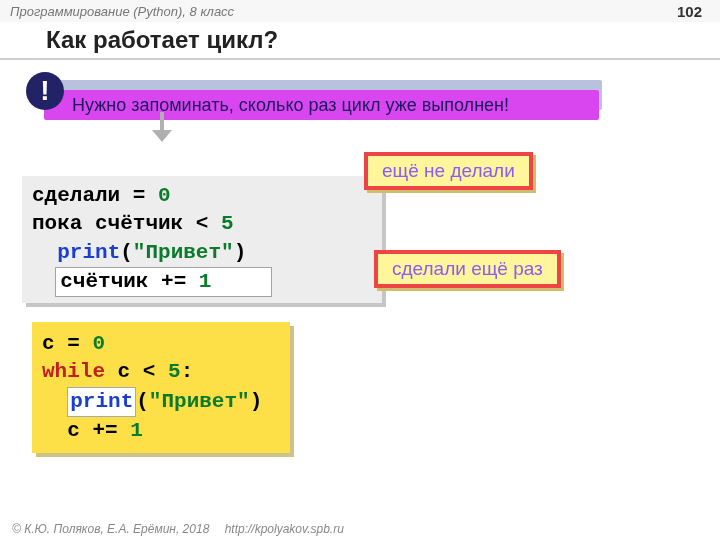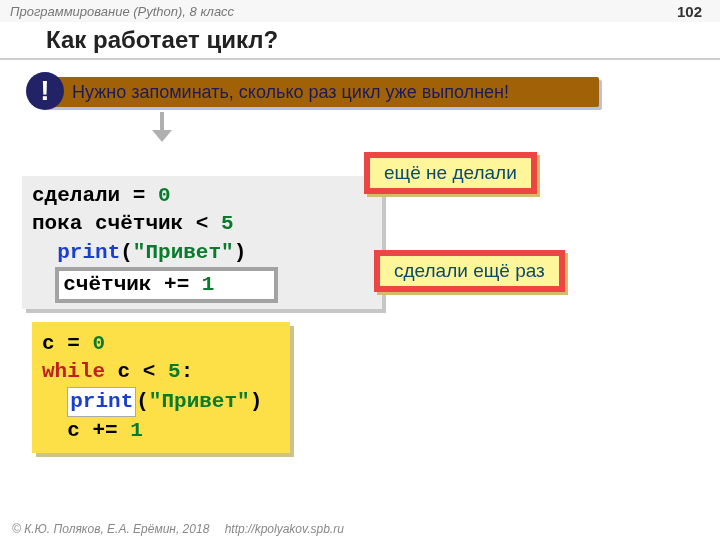--- a/index.html
+++ b/index.html
@@ -54,23 +54,23 @@
   }
   .alert-bar-shadow {
     position: absolute;
     left: 21px; top: 6px;
     width: 555px; height: 30px;
     background: #b8c2de;
     border-radius: 2px;
   }
   .alert-bar {
     position: absolute;
-    left: 18px; top: 3px;
+    left: 18px; top: 16px;
     width: 555px; height: 30px;
-    background: #a16207;
+    background: #d946ef;
     border-radius: 2px;
     display: flex;
     align-items: center;
     padding-left: 28px;
     font-size: 18px;
     color: #1a1a5c;
   }
   .badge {
     position: absolute;
     left: 0; top: -2px;
@@ -117,33 +117,33 @@
     background: #ededed;
     box-shadow: 4px 4px 0 #c6c6c6;
     padding: 6px 10px 6px 10px;
     font-family: "Courier New", monospace;
     font-size: 21px;
     font-weight: bold;
     line-height: 1.35;
   }
   .codebox1 .line4box {
     background: #fff;
-    border: 4px solid #a3a3a3;
+    border: 1px solid #a3a3a3;
     display: inline-block;
     padding: 0 60px 0 4px;
     margin-left: -2px;
   }
   .note {
     position: absolute;
     background: #fff59a;
-    border: 6px solid #ef4444;
+    border: 4px solid #ef4444;
     box-shadow: 3px 3px 0 #d1bd6b;
     padding: 4px 14px;
     font-size: 19px;
-    color: #0c4a6e;
+    color: #8b5cf6;
   }
   .note1 { left: 364px; top: 92px; }
   .note2 { left: 374px; top: 190px; }
   .codebox2 {
     position: absolute;
     left: 32px; top: 262px;
     width: 258px;
     background: #fde047;
     box-shadow: 4px 4px 0 #ccc28a;
     padding: 8px 10px;

